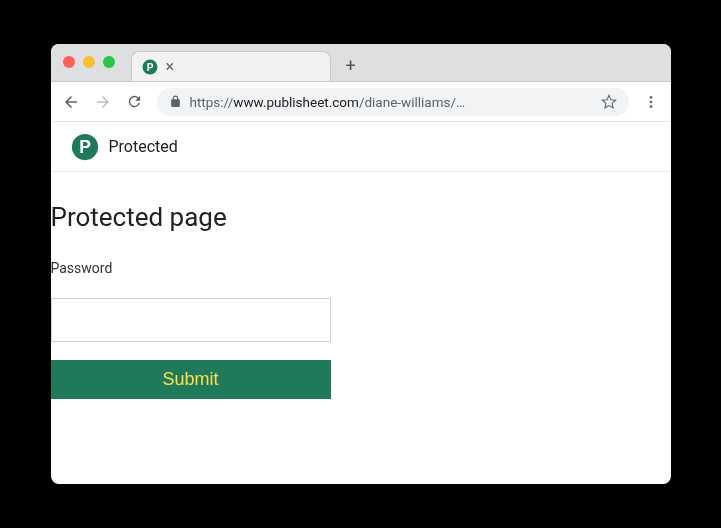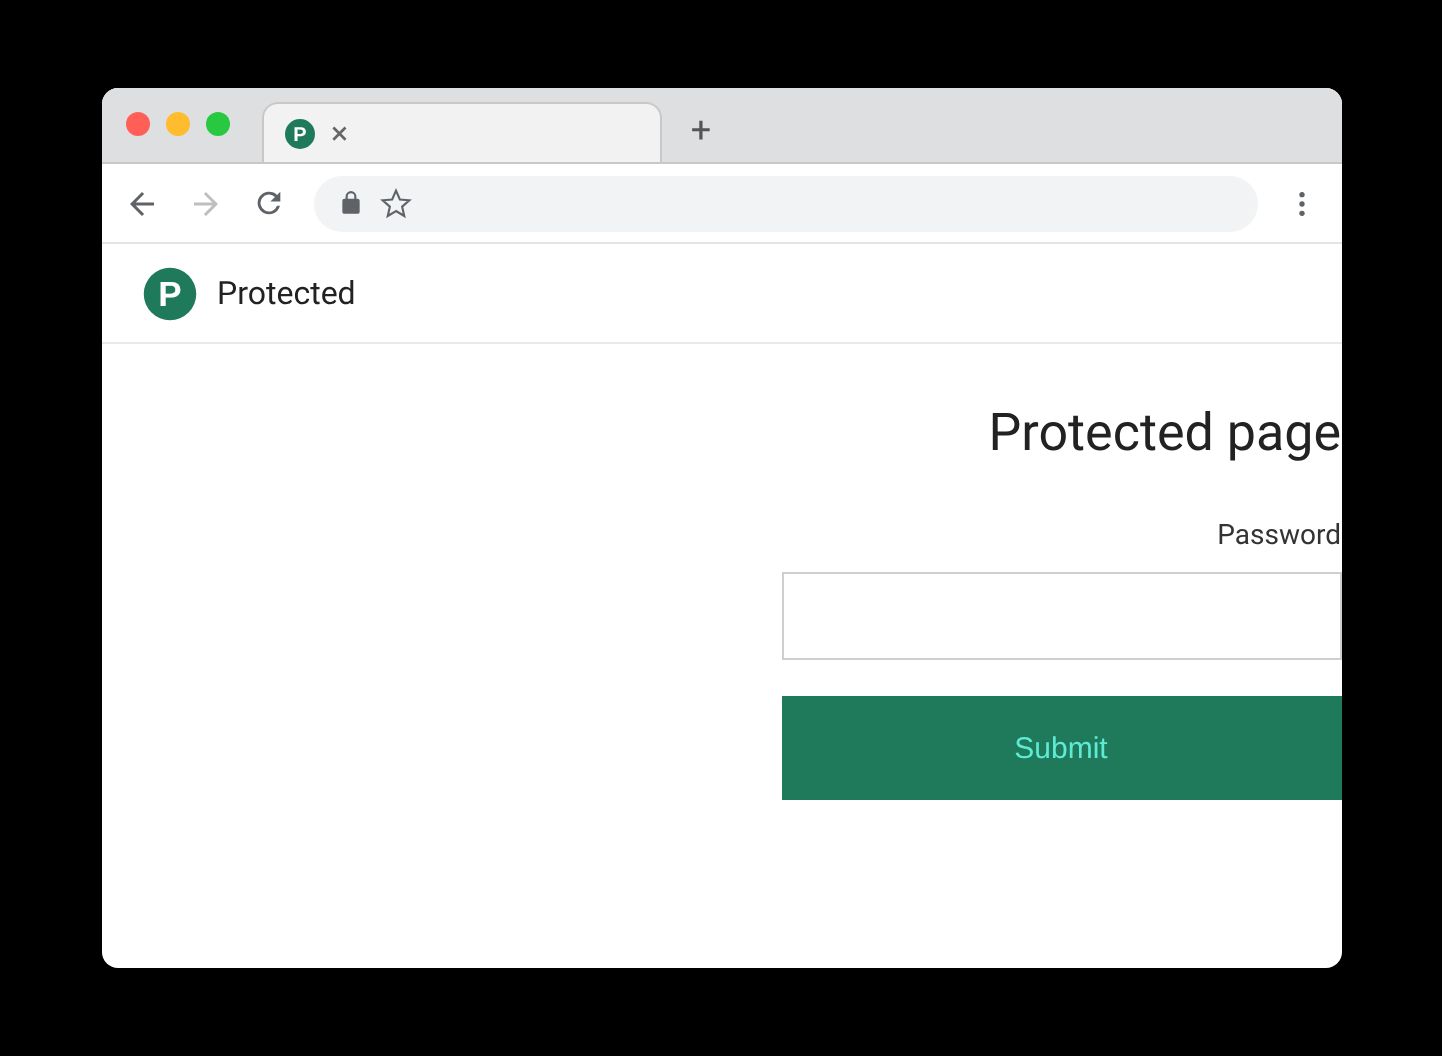--- a/index.html
+++ b/index.html
@@ -159,50 +159,50 @@
     width: 28px; height: 28px; flex-shrink: 0;
   }
   .brand-name {
     font-size: 16px;
     color: #222;
   }
   .content {
     flex: 1;
     display: flex;
     flex-direction: column;
-    align-items: flex-end;
+    align-items: flex-start;
     padding-top: 30px;
   }
   .heading {
     font-size: 26px;
     font-weight: 400;
     color: #222;
     margin-bottom: 28px;
   }
   .field-label {
     font-size: 14px;
     color: #333;
-    margin-bottom: 10px;
+    margin-bottom: 22px;
   }
   .pw-input {
     width: 280px;
     height: 44px;
     border: 1px solid #cfcfcf;
     padding: 0 10px;
     font-size: 14px;
     outline: none;
     margin-bottom: 18px;
   }
   .submit-btn {
     width: 280px;
-    height: 52px;
+    height: 39px;
     background: #1f7a5c;
-    color: #5eead4;
+    color: #fde047;
     border: none;
-    font-size: 15px;
+    font-size: 18px;
     cursor: pointer;
   }
 </style>
 </head>
 <body>
 
 <div class="window">
 
   <div class="titlebar">
     <div class="traffic-lights">
@@ -235,20 +235,23 @@
     </div>
     <div class="nav-btn">
       <svg width="17" height="17" viewBox="0 0 24 24">
           <path d="M17.65 6.35A8 8 0 1 0 19.73 14h-2.08A6 6 0 1 1 16.24 7.76L13 11h7V4z" fill="currentColor"></path>
         </svg>
     </div>
     <div class="urlbar">
       <svg class="lock" width="13" height="13" viewBox="0 0 24 24">
           <path d="M18 8h-1V6a5 5 0 0 0-10 0v2H6a2 2 0 0 0-2 2v10a2 2 0 0 0 2 2h12a2 2 0 0 0 2-2V10a2 2 0 0 0-2-2zM9 6a3 3 0 1 1 6 0v2H9z" fill="currentColor"></path>
         </svg>
+      <span class="url">
+        <span class="scheme">https://</span><span class="host">www.publisheet.com</span><span class="path">/diane-williams/…</span>
+      </span>
       <svg class="star" width="16" height="16" viewBox="0 0 24 24">
           <path d="M12 17.3l-6.2 3.7 1.6-7L2 9.2l7.1-.6L12 2l2.9 6.6 7.1.6-5.4 4.8 1.6 7z" fill="none" stroke="currentColor" stroke-width="1.6"></path>
         </svg>
     </div>
     <div class="menu-btn">
       <svg width="16" height="16" viewBox="0 0 24 24">
           <circle cx="12" cy="5" r="2" fill="currentColor"></circle>
           <circle cx="12" cy="12" r="2" fill="currentColor"></circle>
           <circle cx="12" cy="19" r="2" fill="currentColor"></circle>
         </svg>

